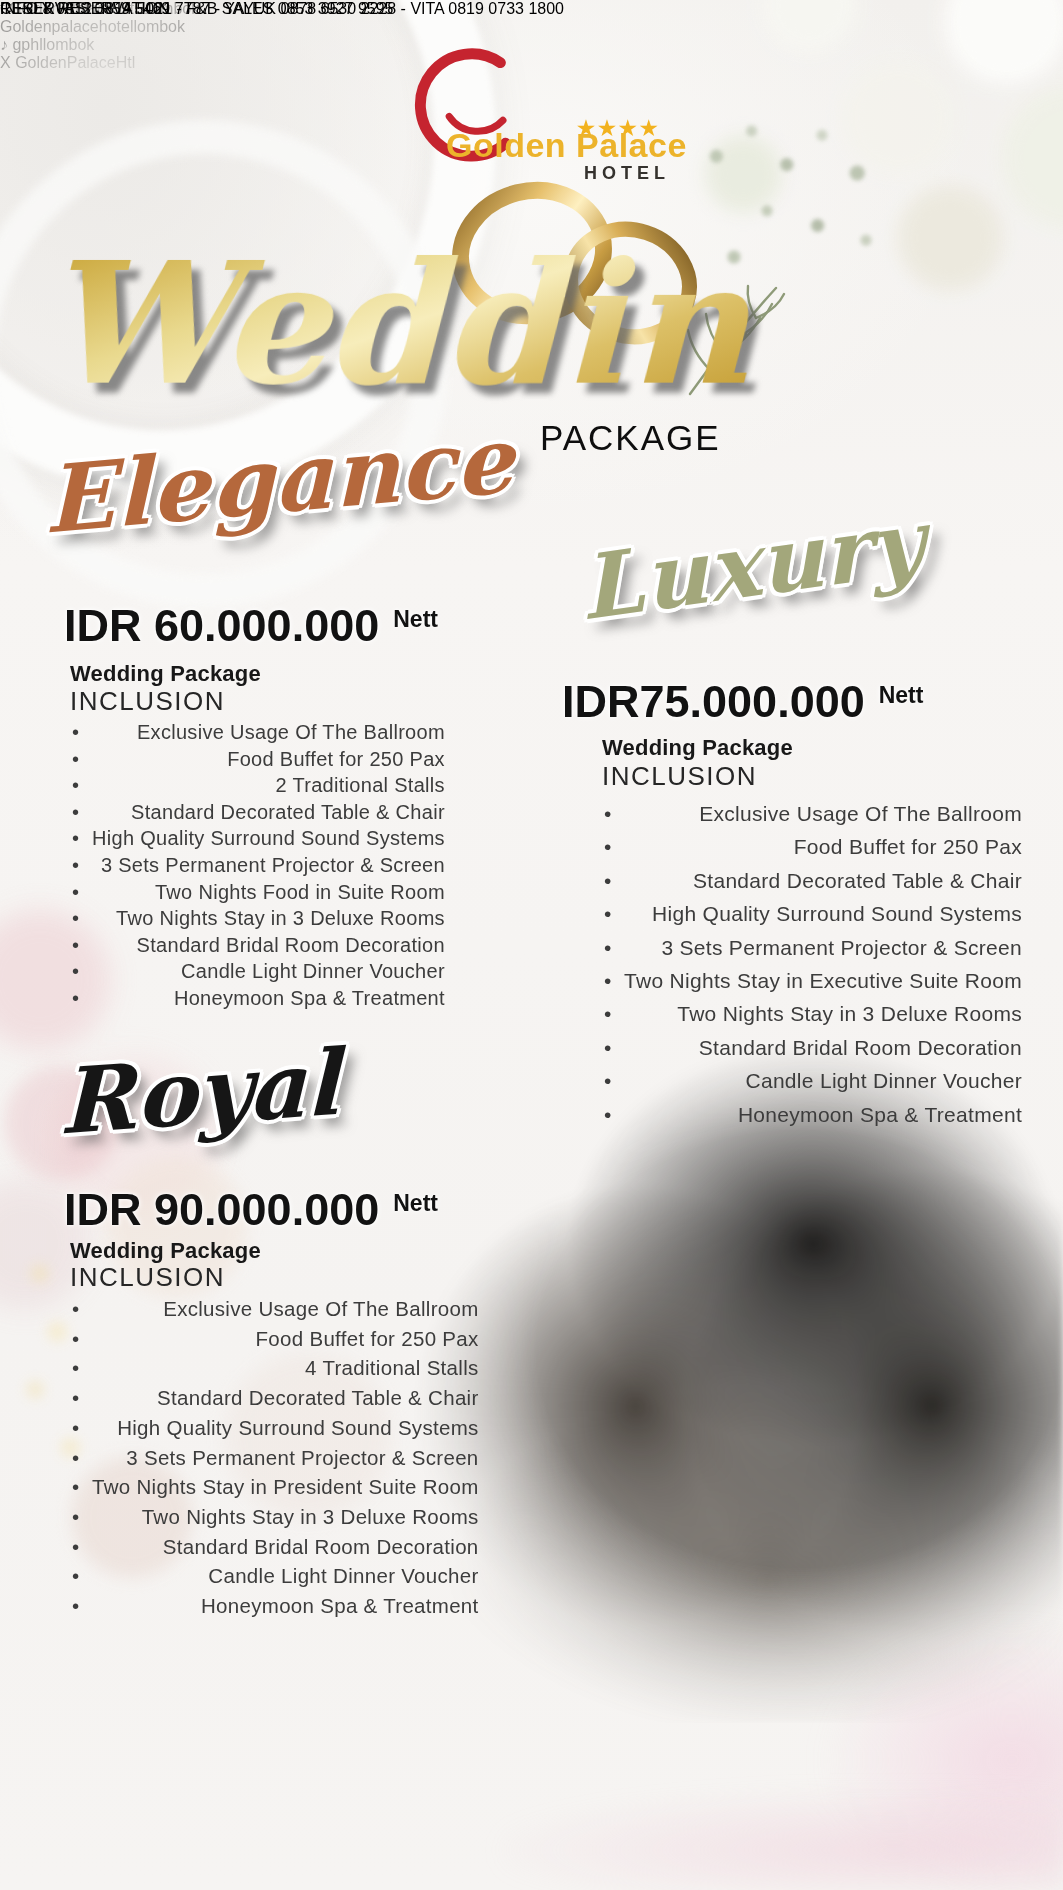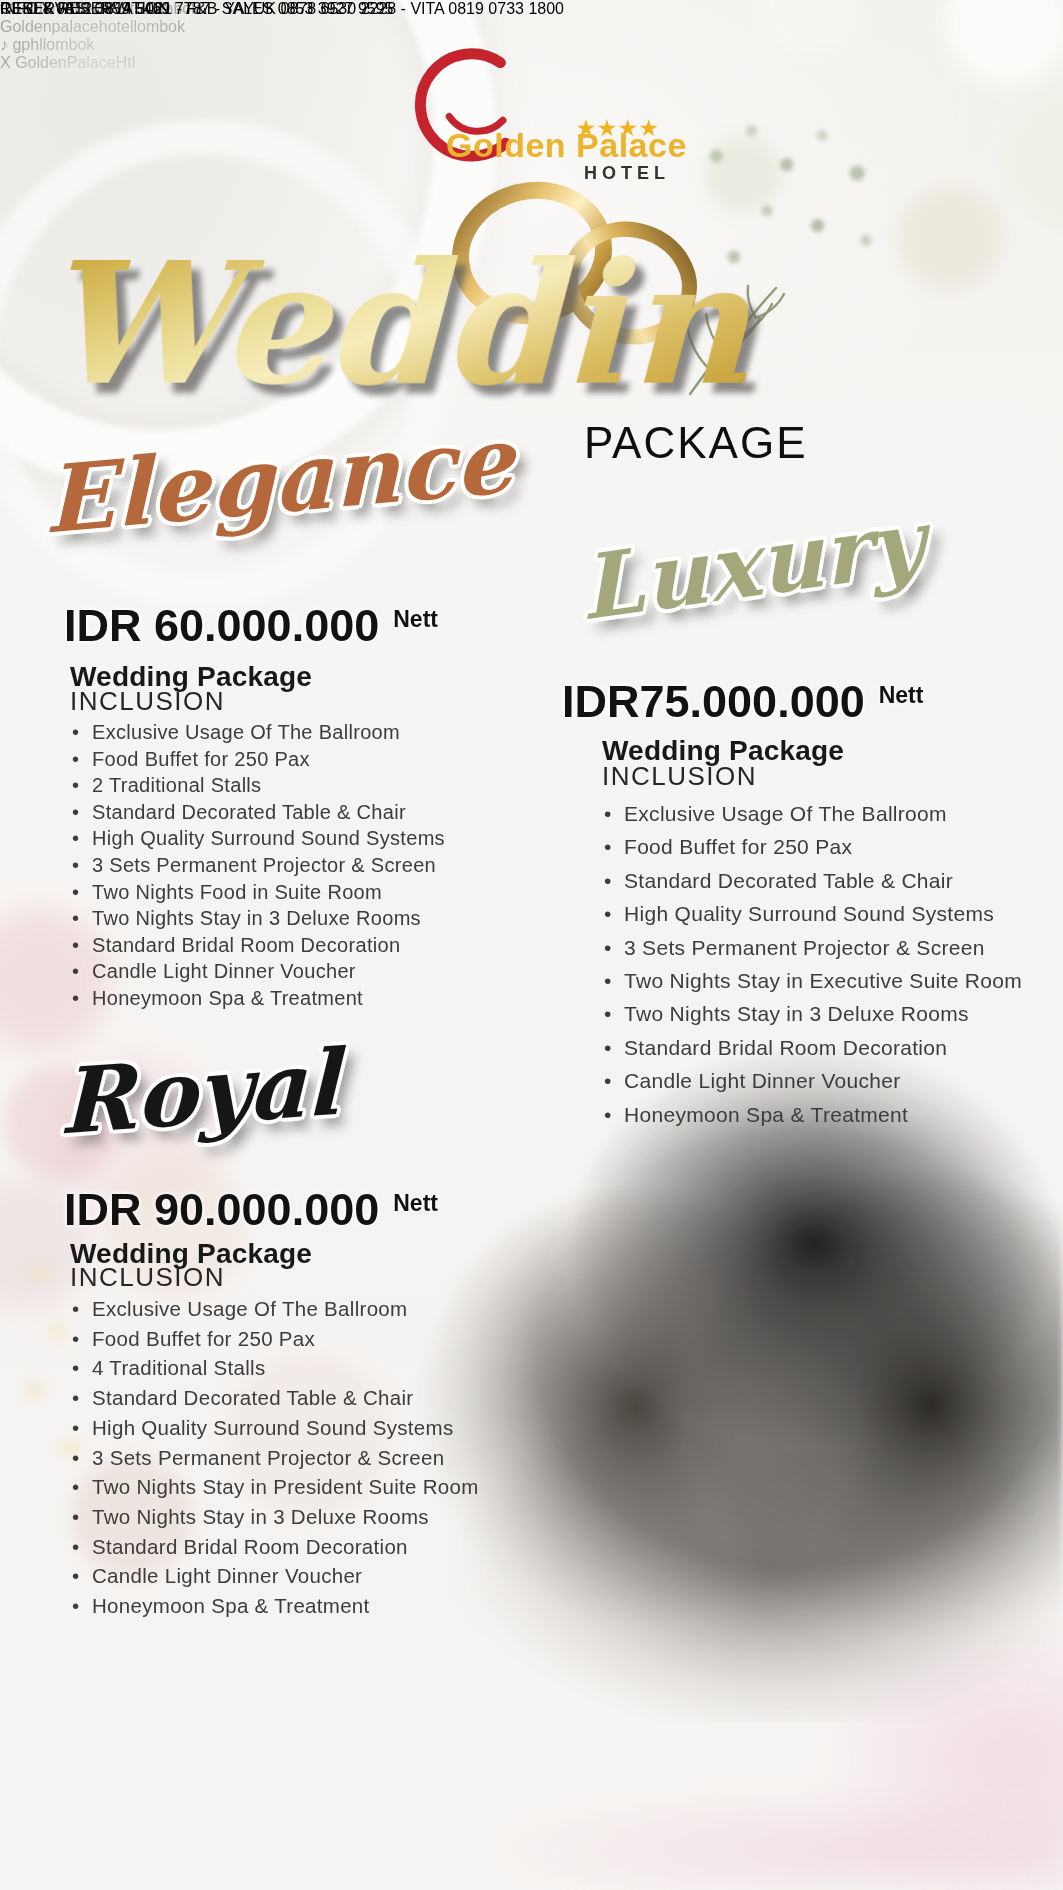--- a/index.html
+++ b/index.html
@@ -64,49 +64,49 @@
   .brand-hotel{left:584px;top:163px;font-size:18px;font-weight:600;letter-spacing:5px;color:#35322e;}
 
   
   .rings{left:432px;top:165px;width:285px;height:195px;z-index:1;}
   .title-wedding{left:58px;top:240px;width:700px;text-align:center;z-index:2;
     font-family:"DejaVu Serif",serif;font-style:italic;font-weight:bold;
     font-size:168px;line-height:1;transform:skewX(-4deg);
     background:linear-gradient(160deg,#cdab42 5%,#e9d98e 32%,#f7edbb 50%,#dcc067 72%,#c7a139 95%);
     -webkit-background-clip:text;background-clip:text;color:transparent;
     filter:drop-shadow(10px 10px 3px rgba(96,96,96,.72));}
-  .title-package{left:540px;top:418px;font-size:44px;letter-spacing:2px;color:#0e0e0e;font-weight:500;z-index:2;margin-left:44px;}
+  .title-package{left:540px;top:418px;font-size:35px;letter-spacing:2px;color:#0e0e0e;font-weight:500;z-index:2;}
   .palm{left:672px;top:272px;width:120px;height:130px;z-index:1;opacity:.9;}
 
   
   .pkg-name{font-family:"DejaVu Serif",serif;font-style:italic;font-weight:bold;line-height:1;
     text-shadow:-3px -3px 0 #fff,0 -4px 0 #fff,3px -3px 0 #fff,-4px 0 0 #fff,4px 0 0 #fff,
       -3px 3px 0 #fff,0 4px 0 #fff,3px 3px 0 #fff,9px 11px 12px rgba(95,95,95,.6);}
   .name-elegance{left:52px;top:438px;width:360px;font-size:92px;transform:rotate(-5deg) skewX(-7deg);text-align:center;}
   .name-luxury{left:582px;top:520px;width:350px;font-size:88px;transform:rotate(-8deg) skewX(-7deg);text-align:center;}
   .name-royal{left:52px;top:1046px;width:310px;font-size:90px;transform:rotate(-4deg) skewX(-7deg);text-align:center;}
 
   .price{font-size:45px;font-weight:800;color:#121212;letter-spacing:0;white-space:nowrap;
     text-shadow:0 0 6px #fff,0 0 3px #fff;text-align:right;}
   .price .nett{font-size:23px;font-weight:800;position:relative;top:-14px;margin-left:14px;}
   .price-elegance{left:64px;top:600px;}
   .price-luxury{left:562px;top:676px;}
   .price-royal{left:64px;top:1184px;}
 
-  .wp-label{font-size:28px;font-weight:700;color:#181818;letter-spacing:.2px;}
+  .wp-label{font-size:22px;font-weight:700;color:#181818;letter-spacing:.2px;}
   .wp-elegance{left:70px;top:661px;}
   .wp-luxury{left:602px;top:735px;}
   .wp-royal{left:70px;top:1238px;}
 
   .inc-label{font-size:26px;font-weight:400;color:#262626;letter-spacing:1.5px;}
   .inc-elegance{left:70px;top:686px;}
   .inc-luxury{left:602px;top:761px;}
   .inc-royal{left:70px;top:1262px;}
 
-  ul.inclusions{list-style:none;margin:0;padding:0;color:#3c3c3c;z-index:3;}
+  ul.inclusions{list-style:none;margin:0;padding:0;color:#3c3c3c;z-index:3;text-align:right;}
   ul.inclusions li{position:relative;padding-left:22px;letter-spacing:.3px;white-space:nowrap;}
   ul.inclusions li::before{content:"•";position:absolute;left:2px;color:#3c3c3c;}
   .list-elegance{left:70px;top:719px;font-size:20px;}
   .list-elegance li{line-height:26.6px;}
   .list-luxury{left:602px;top:797px;font-size:21px;}
   .list-luxury li{line-height:33.4px;}
   .list-royal{left:70px;top:1294px;font-size:20.5px;}
   .list-royal li{line-height:29.7px;}
 
   

